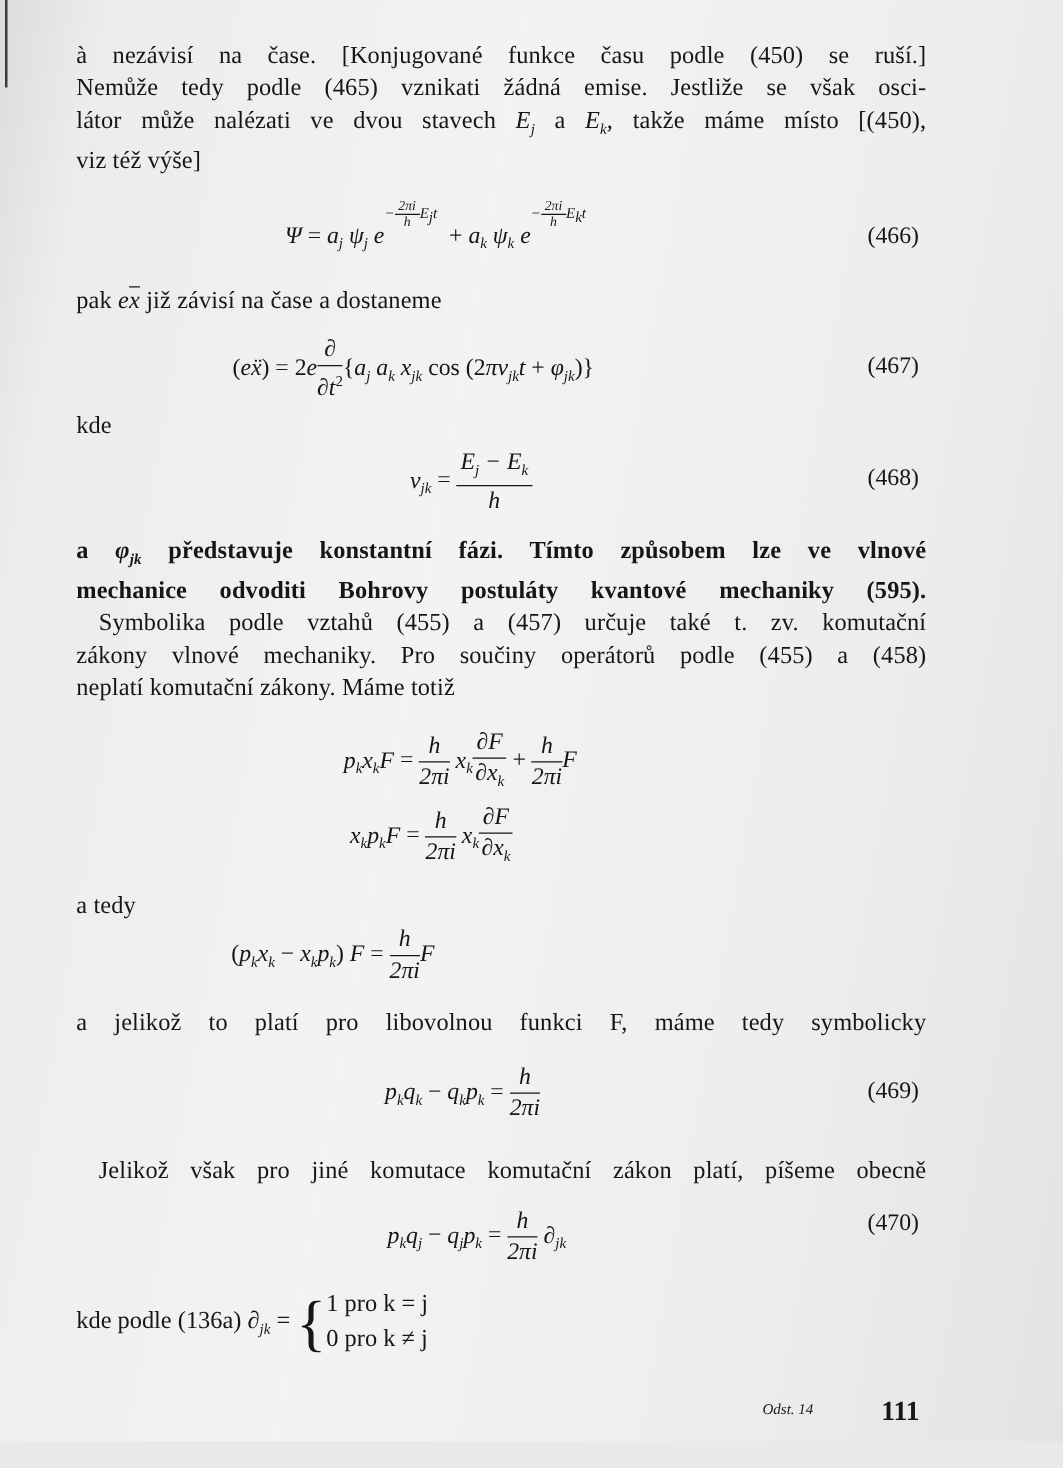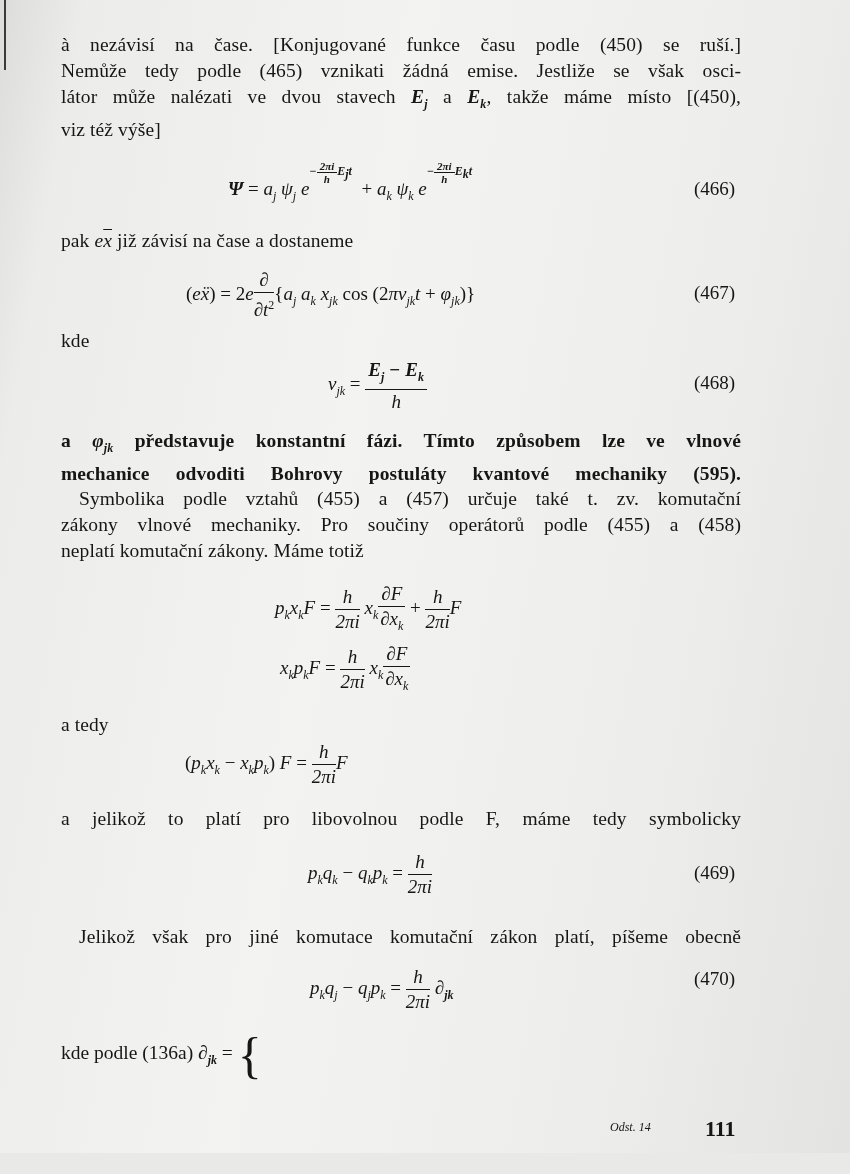--- a/index.html
+++ b/index.html
@@ -6,21 +6,21 @@
   body{width:850px;height:1174px;background:#e9e9e7;position:relative;overflow:hidden;
        font-family:"Liberation Serif","DejaVu Serif",serif;color:#161616;}
   .page{position:absolute;left:0;top:0;width:850px;height:1153px;
         background:linear-gradient(100deg,#dcdcda 0%,#ececea 8%,#f3f3f1 40%,#ededeb 75%,#e3e3e1 100%);}
   .edge{position:absolute;left:4px;top:0;width:2px;height:70px;background:#3a3a3a;}
   .p{position:absolute;left:61px;width:680px;font-size:19.5px;line-height:26px;
      text-align:justify;letter-spacing:0.1px;}
   .ln{display:block;white-space:nowrap;}
   .just{text-align-last:justify;}
   .i{font-style:italic;}
-  .b{font-weight:bold;font-style:italic;}
+  .b{font-weight:normal;font-style:italic;}
   .eq{position:absolute;font-size:19px;white-space:nowrap;}
   .num{position:absolute;left:694px;font-size:19px;}
   sub,sup{font-size:12px;}
   .frac{display:inline-block;vertical-align:middle;text-align:center;}
   .frac .n{display:block;border-bottom:1.5px solid #161616;padding:0 3px;line-height:24px;}
   .frac .d{display:block;line-height:24px;}
   .exp{position:relative;top:-20px;font-size:12px;}
   .footer{position:absolute;top:1120px;left:610px;font-size:12px;}
   .pgn{position:absolute;top:1116px;left:705px;font-size:22px;font-weight:bold;}
   .brace{font-size:50px;line-height:50px;vertical-align:middle;font-weight:300;}
@@ -79,36 +79,36 @@
     <span class="i">x<sub>k</sub>p<sub>k</sub>F</span> = <span class="frac"><span class="n i">h</span><span class="d i">2πi</span></span> <span class="i">x<sub>k</sub></span><span class="frac"><span class="n i">∂F</span><span class="d i">∂x<sub>k</sub></span></span>
   </div>
 
   <div class="p" style="top:712px;"><span>a tedy</span></div>
 
   <div class="eq" style="top:740px;left:185px;">
     (<span class="i">p<sub>k</sub>x<sub>k</sub></span> − <span class="i">x<sub>k</sub>p<sub>k</sub></span>) <span class="i">F</span> = <span class="frac"><span class="n i">h</span><span class="d i">2πi</span></span><span class="i">F</span>
   </div>
 
   <div class="p" style="top:806px;">
-    <span class="ln just">a jelikož to platí pro libovolnou podle F, máme tedy symbolicky</span>
+    <span class="ln just">a jelikož to platí pro libovolnou funkci F, máme tedy symbolicky</span>
   </div>
 
   <div class="eq" style="top:850px;left:308px;">
     <span class="i">p<sub>k</sub>q<sub>k</sub></span> − <span class="i">q<sub>k</sub>p<sub>k</sub></span> = <span class="frac"><span class="n i">h</span><span class="d i">2πi</span></span>
   </div>
   <div class="num" style="top:862px;">(469)</div>
 
   <div class="p" style="top:924px;">
     <span class="ln just" style="padding-left:18px;">Jelikož však pro jiné komutace komutační zákon platí, píšeme obecně</span>
   </div>
 
   <div class="eq" style="top:965px;left:310px;">
     <span class="i">p<sub>k</sub>q<sub>j</sub></span> − <span class="i">q<sub>j</sub>p<sub>k</sub></span> = <span class="frac"><span class="n i">h</span><span class="d i">2πi</span></span> <span class="b">∂<sub>jk</sub></span>
   </div>
   <div class="num" style="top:968px;">(470)</div>
 
   <div class="eq" style="top:1030px;left:61px;font-size:19.5px;">
-    <span>kde podle (136a)</span> <span class="b">∂<sub>jk</sub></span> = <span class="brace">{</span>
+    <span>kde podle (136a)</span> <span class="b">∂<sub>jk</sub></span> = <span class="brace">{</span><span style="display:inline-block;vertical-align:middle;line-height:28px;"><span style="display:block;">1 pro k = j</span><span style="display:block;">0 pro k ≠ j</span></span>
   </div>
 
   <div class="footer i">Odst. 14</div>
   <div class="pgn">111</div>
 </div>
 
 </body></html>

